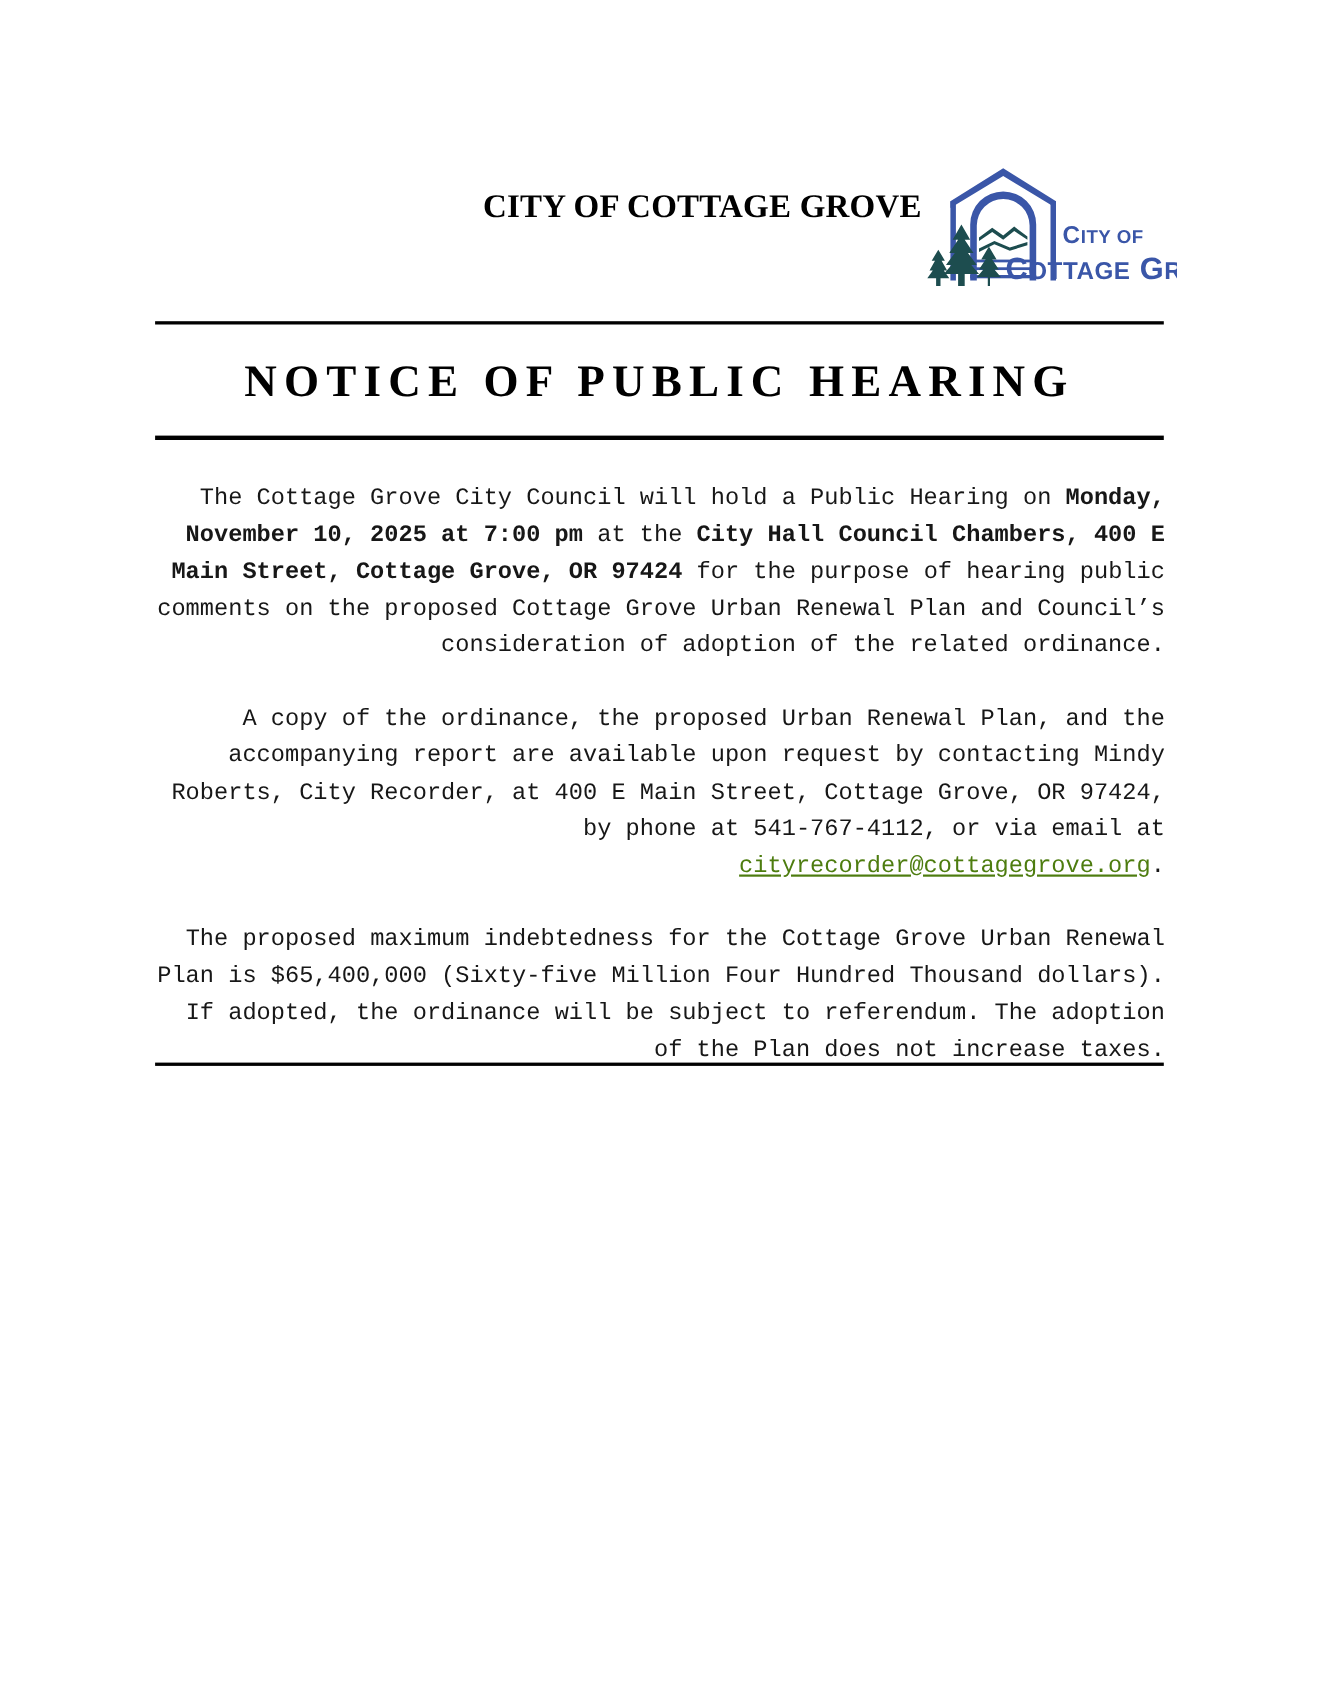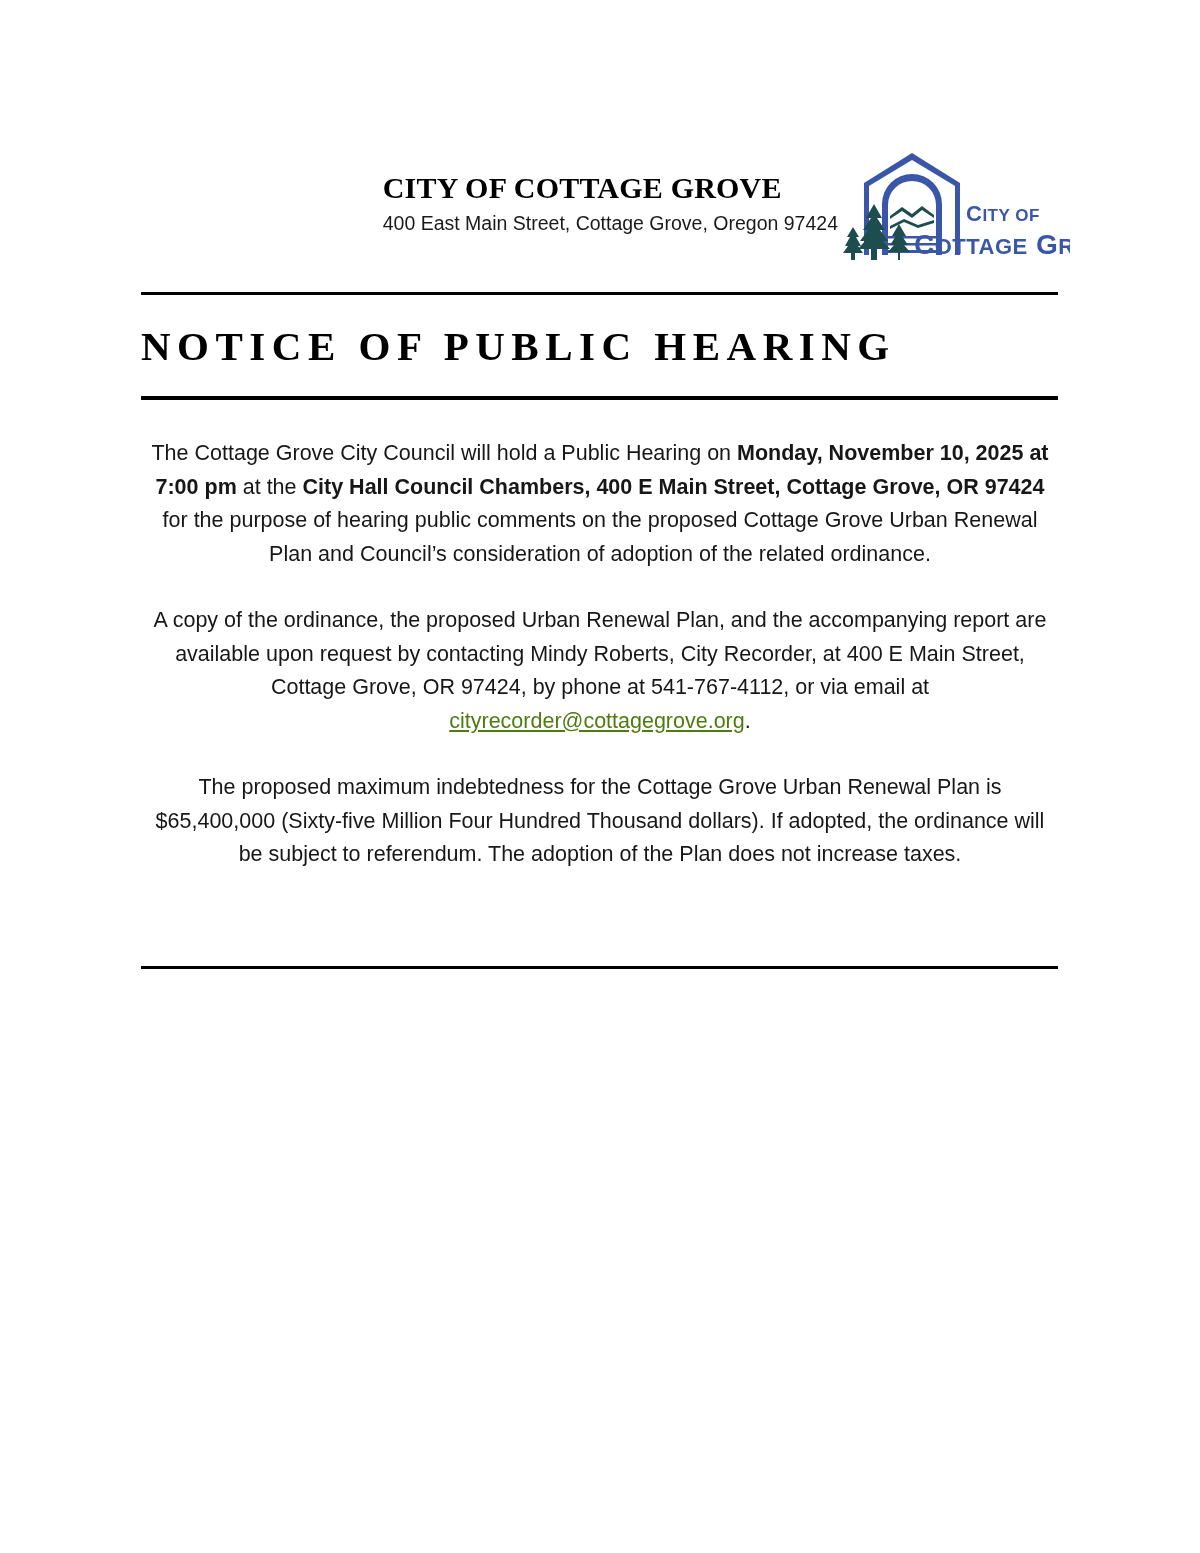--- a/index.html
+++ b/index.html
@@ -68,60 +68,60 @@
   .rule-top    { top: 292px;  height: 3px; }
   .rule-mid    { top: 396px;  height: 4px; }
   .rule-bottom { top: 966px;  height: 3px; }
 
   
   .notice-title {
     position: absolute;
     left: 141px;
     top: 322px;
     width: 917px;
+    text-align: center;
     font-family: "Liberation Serif", "DejaVu Serif", serif;
     font-weight: bold;
     font-size: 41px;
     letter-spacing: 6.5px;
     color: #000000;
     white-space: nowrap;
   }
 
   
   .body-area {
     position: absolute;
     left: 141px;
     top: 437px;
     width: 918px;
   }
   .para {
-    font-family: Liberation Sans, sans-serif;
+    font-family: Liberation Mono, monospace;
     font-size: 21.5px;
     line-height: 33.5px;
     color: #171717;
     margin: 0 0 33px 0;
-    text-align: center;
+    text-align: right;
   }
   .para:last-child { margin-bottom: 0; }
   .para b { font-weight: bold; }
   .email-link {
     color: #4d7c0f;
     text-decoration: underline;
     text-underline-offset: 2px;
   }
 </style>
 </head>
 <body>
 
 <div class="page">
 
   <div class="header">
     <div class="header-text">
       <div class="org-title">CITY OF COTTAGE GROVE</div>
-      <div class="org-line">400 East Main Street, Cottage Grove, Oregon 97424</div>
     </div>
 
     <div class="logo">
       <svg viewBox="0 0 232 122" xmlns="http://www.w3.org/2000/svg">
 
         <path d="M26 35 L74 5 L122 35 L122 41 L74 12 L26 41 Z" fill="#3a56a8"></path>
 
         <rect x="26" y="35" width="5" height="72" fill="#3a56a8"></rect>
 
         <rect x="117" y="35" width="5" height="72" fill="#3a56a8"></rect>

